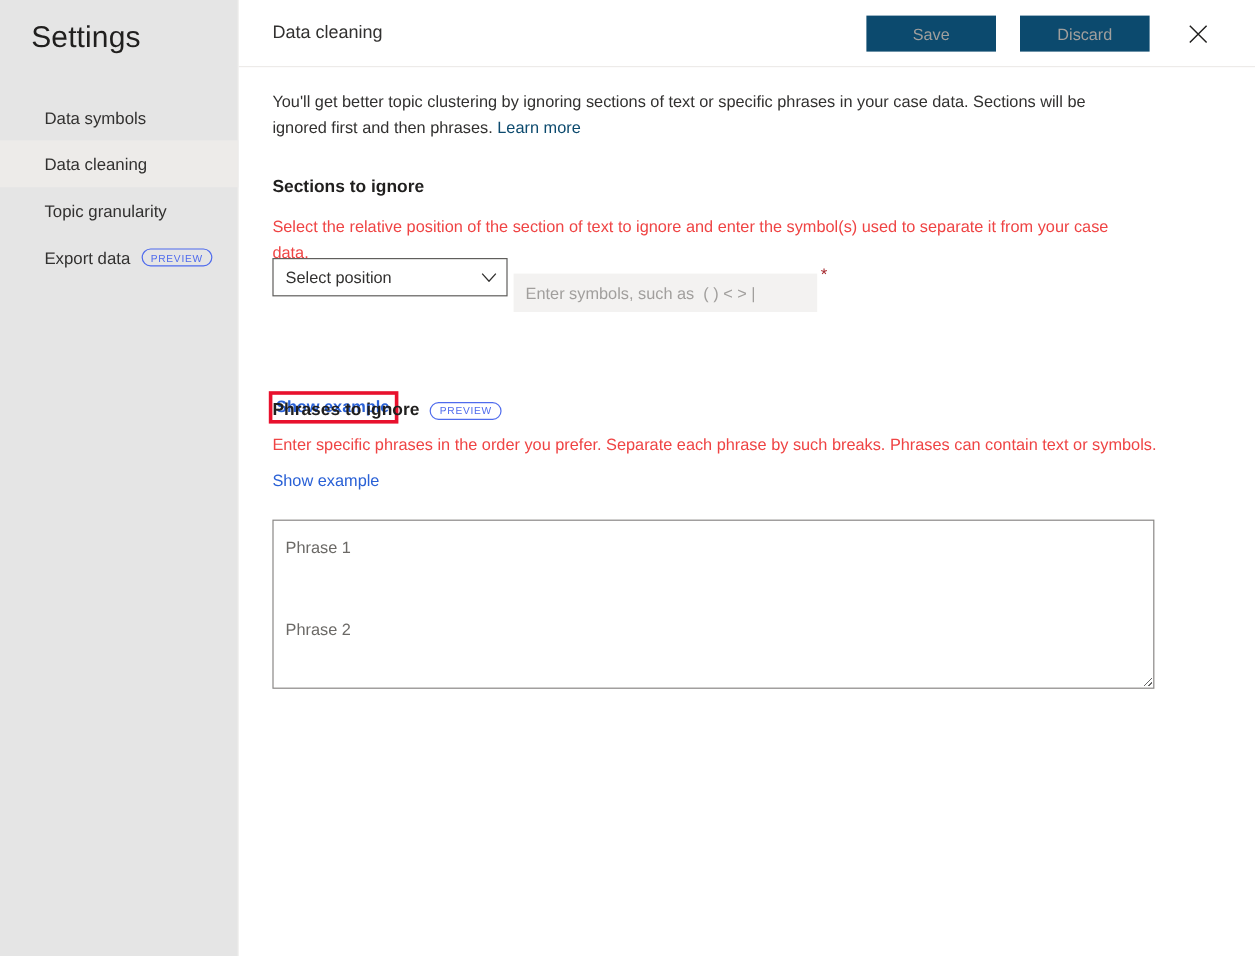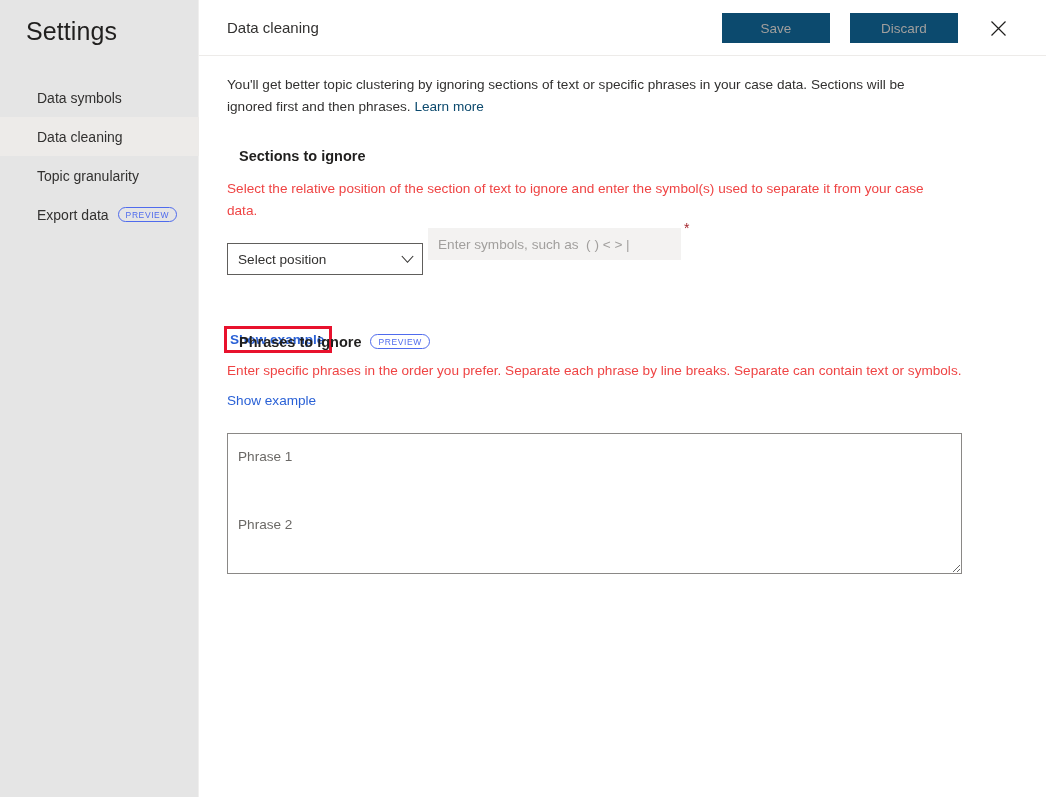--- a/index.html
+++ b/index.html
@@ -152,45 +152,45 @@
     color: #323130;
   }
   a.link {
     color: #0c4a6e;
     text-decoration: none;
     cursor: pointer;
   }
 
   .section-heading {
     position: absolute;
-    left: 40px;
+    left: 28px;
     font-size: 14.5px;
     font-weight: 600;
     color: #201f1e;
     display: flex;
-    align-items: flex-start;
+    align-items: center;
   }
   #sections-heading { top: 92px; }
   #phrases-heading  { top: 278px; }
 
   .section-desc {
     position: absolute;
     left: 28px;
     font-size: 13.6px;
     line-height: 22px;
     color: #ef4444;
   }
   #sections-desc { top: 122px; width: 722px; }
   #phrases-desc  { top: 304px; width: 760px; }
 
   
   #position-dropdown {
     position: absolute;
     left: 28px;
-    top: 187px;
+    top: 159px;
     width: 196px;
     height: 32px;
     border: 1px solid #605e5c;
     background: #ffffff;
     box-sizing: border-box;
     display: flex;
     align-items: center;
     padding: 0 8px 0 10px;
     cursor: pointer;
     font-size: 13.6px;
@@ -348,21 +348,21 @@
 
     <div id="show-example-sections-wrap">
       <a id="show-example-sections">Show example</a>
     </div>
 
     <div class="section-heading" id="phrases-heading">
       <span>Phrases to ignore</span>
       <span class="preview-badge">PREVIEW</span>
     </div>
 
-    <div class="section-desc" id="phrases-desc">Enter specific phrases in the order you prefer. Separate each phrase by line breaks. Separate can contain text or symbols.</div>
+    <div class="section-desc" id="phrases-desc">Enter specific phrases in the order you prefer. Separate each phrase by such breaks. Phrases can contain text or symbols.</div>
 
     <a id="show-example-phrases">Show example</a>
 
     <textarea id="phrases-textarea" placeholder="Phrase 1
 
 Phrase 2
 
 Phrase 3" style=""></textarea>
 
   </div>

